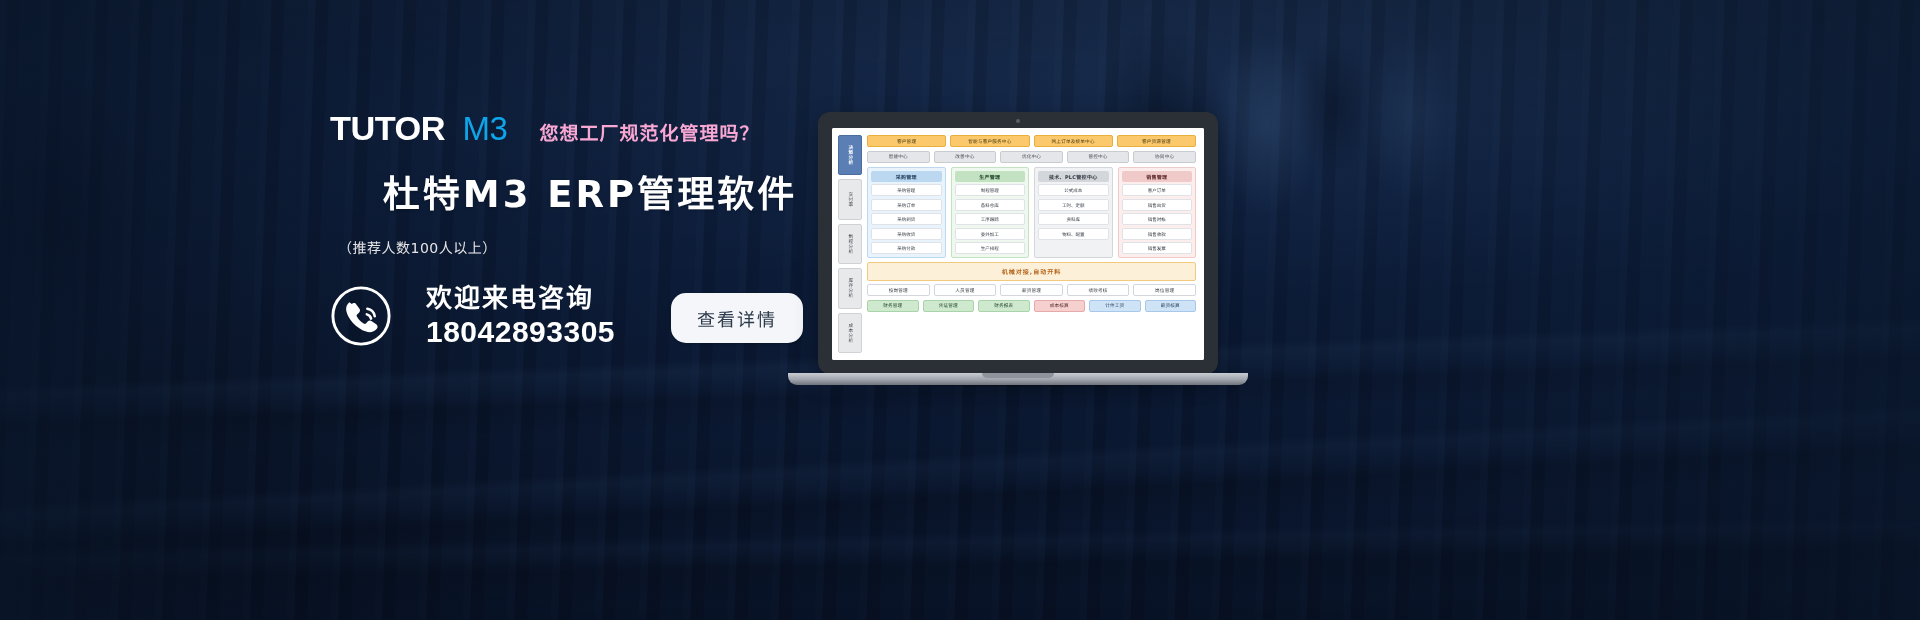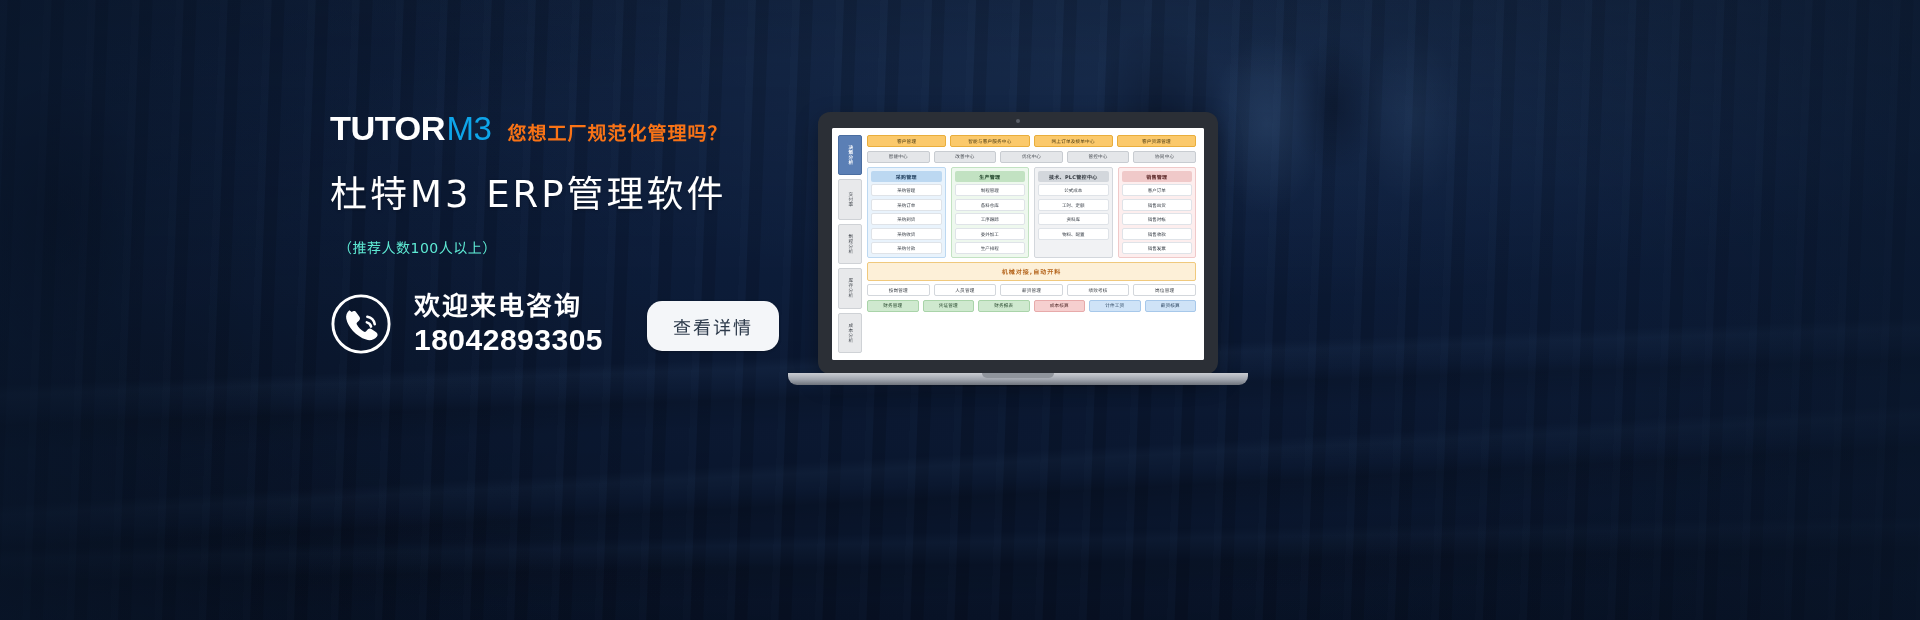--- a/index.html
+++ b/index.html
@@ -84,21 +84,21 @@
   
   .content {
     position: absolute;
     left: 330px; top: 112px;
     width: 520px;
   }
 
   .brand-row {
     display: flex;
     align-items: baseline;
-    gap: 0px;
+    gap: 16px;
     height: 40px;
   }
   .logo-tutor {
     font-family: "Liberation Sans", "DejaVu Sans", sans-serif;
     font-weight: 700;
     font-size: 33px;
     letter-spacing: -0.5px;
     color: #ffffff;
     line-height: 1;
     transform: scaleX(1.04);
@@ -110,68 +110,69 @@
     font-size: 33px;
     color: #0ea5e9;
     line-height: 1;
     margin-left: 6px;
     letter-spacing: -0.5px;
   }
   .tagline {
     font-family: "DejaVu Sans", sans-serif;
     font-weight: 700;
     font-size: 19px;
-    color: #f97316;
+    color: #f9a8d4;
     line-height: 1;
     margin-left: 16px;
     letter-spacing: 1px;
     white-space: nowrap;
   }
 
   .headline {
     margin-top: 22px;
     font-family: "DejaVu Sans", sans-serif;
-    font-weight: 400;
+    font-weight: 700;
     font-size: 37px;
     color: #ffffff;
     line-height: 1.12;
     letter-spacing: 3px;
     white-space: nowrap;
     text-shadow: 0 1px 3px rgba(0,0,0,0.25);
+    text-align: center;
   }
 
   .subline-row {
     margin-top: 22px;
     display: flex;
     align-items: baseline;
     white-space: nowrap;
   }
   .subline {
     font-family: "DejaVu Sans", sans-serif;
     font-weight: 400;
     font-size: 27px;
     color: #f2f5f9;
     line-height: 1.1;
     letter-spacing: 0.5px;
   }
   .subline-note {
     font-family: "DejaVu Sans", sans-serif;
     font-weight: 400;
     font-size: 14px;
-    color: #5eead4;
+    color: #e5e5e5;
     margin-left: 8px;
     letter-spacing: 0.5px;
   }
 
   
   .contact-row {
-    margin-top: 36px;
+    margin-top: 28px;
     display: flex;
     align-items: center;
-    gap: 22px;
+    gap: 34px;
   }
   .phone-icon {
     width: 62px; height: 62px;
     flex: 0 0 62px;
     display: block;
   }
   .phone-text { display: flex; flex-direction: column; line-height: 1; }
   .phone-label {
     font-family: "DejaVu Sans", sans-serif;
     font-weight: 700;

